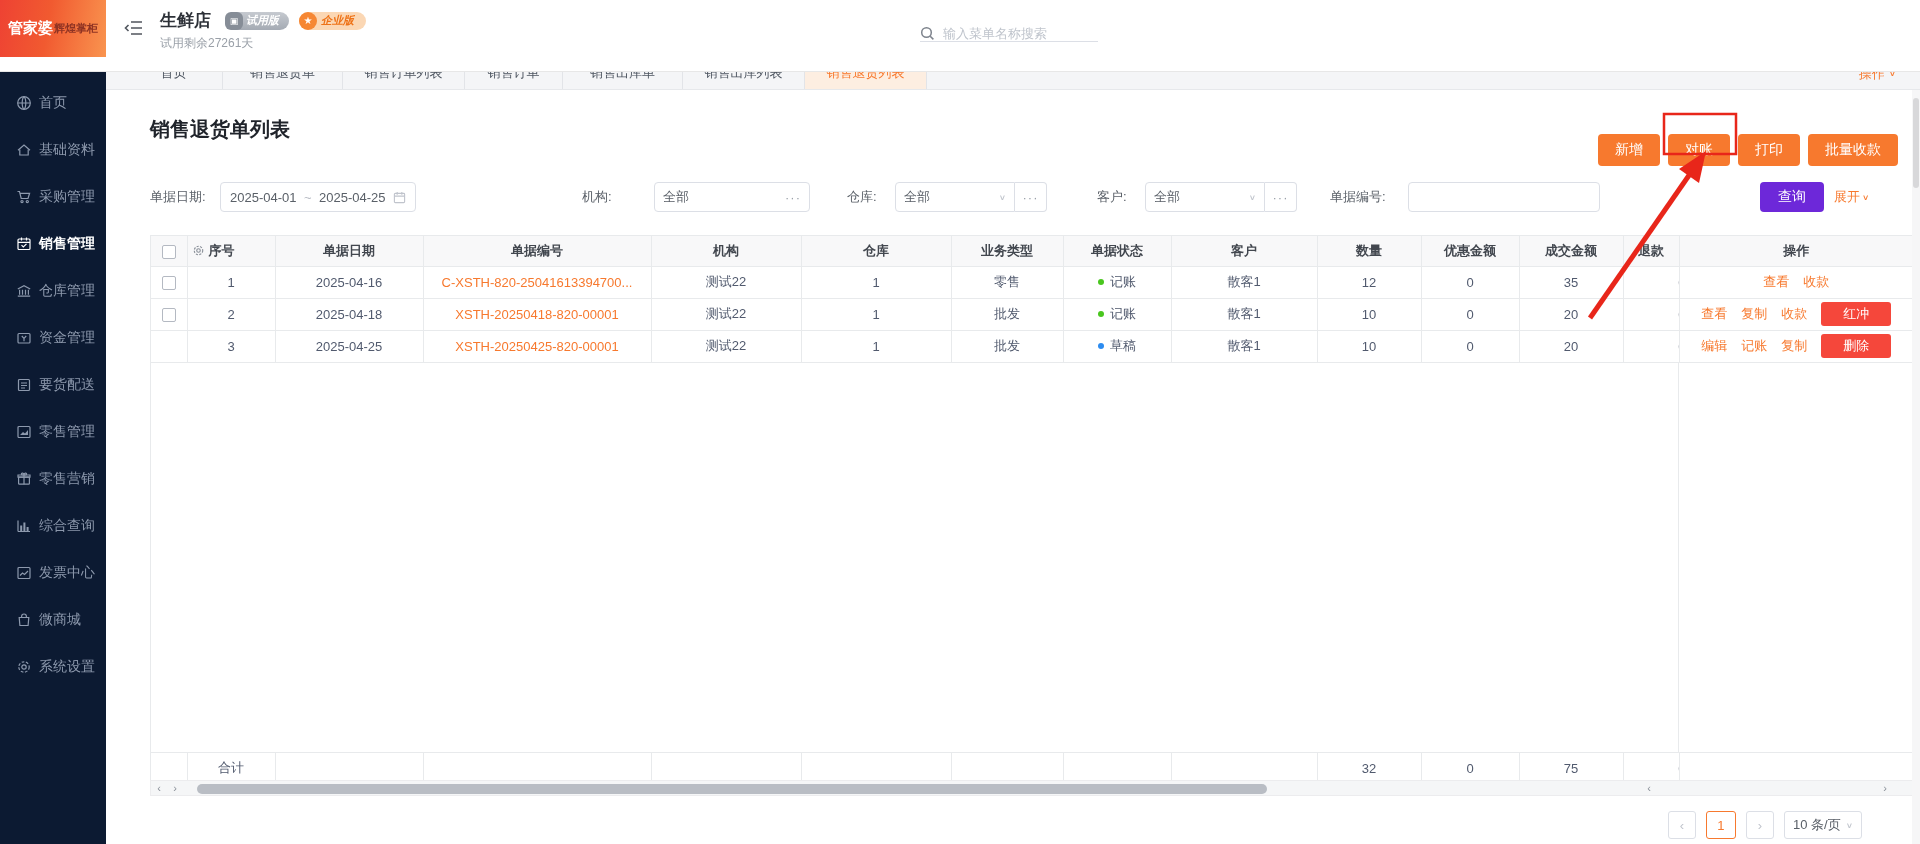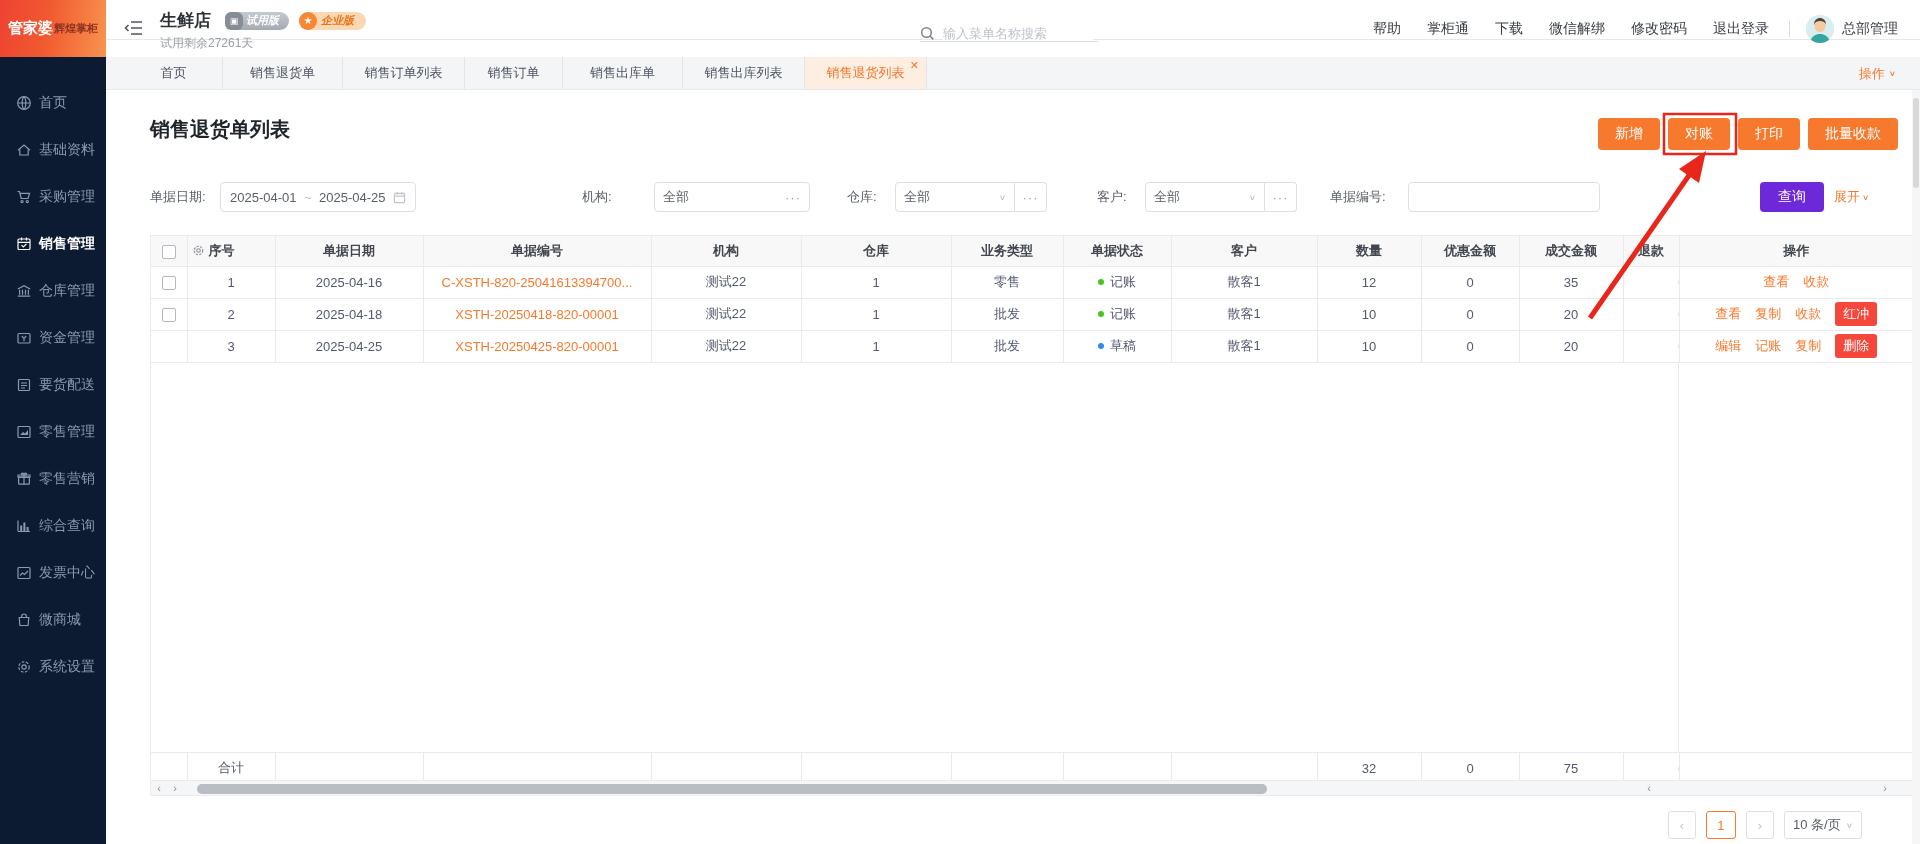--- a/index.html
+++ b/index.html
@@ -1,21 +1,21 @@
 <!DOCTYPE html>
 <html><head>
 <meta charset="utf-8">
 <style>
   * { margin:0; padding:0; box-sizing:border-box; }
   html,body { width:1920px; height:844px; overflow:hidden; background:#fff;
     font-family:"Liberation Sans","DejaVu Sans",sans-serif; }
   svg { display:block; }
 
   
-  .topbar { position:absolute; left:0; top:0; width:1920px; height:40px; background:#fff;
+  .topbar { position:absolute; left:0; top:0; width:1920px; height:72px; background:#fff;
     border-bottom:1px solid #e7e7e7; z-index:20; }
   .logo { position:absolute; left:0; top:0; width:106px; height:57px;
     background:linear-gradient(100deg,#ee4233 0%,#f15a30 45%,#f9944f 100%);
     display:flex; align-items:center; justify-content:center; }
   .logo .l1 { color:#fff; font-weight:bold; font-size:15px; letter-spacing:0; }
   .logo .l2 { color:#8f3323; font-weight:bold; font-size:11px; margin-left:1px; }
   .collapse { position:absolute; left:124px; top:19px; width:20px; height:18px; cursor:pointer; color:#51565e; }
   .store { position:absolute; left:160px; top:9px; }
   .store-row { display:flex; align-items:center; }
   .store-name { font-size:17px; font-weight:bold; color:#2d3138; }
@@ -59,21 +59,21 @@
   .tab.active { background:#fdeee1; color:#f7782d; }
   .tab .close { font-size:11px; color:#f7782d; position:absolute; right:7px; top:2px; cursor:pointer; }
   .tab-action { position:absolute; right:24px; top:0; height:33px; display:flex; align-items:center;
     color:#f7782d; font-size:13px; cursor:pointer; }
   .tab-action .chev { font-size:10px; margin-left:4px; transform:scaleY(0.8); }
 
   .page-title { position:absolute; left:44px; top:59px; font-size:20px; font-weight:bold; color:#20242b; }
 
   .toolbar { position:absolute; top:61px; right:22px; display:flex; }
   .btn { height:32px; background:#f7792e; color:#fff; border:none; border-radius:4px; font-size:14px;
-    cursor:pointer; margin-left:8px; font-family:Liberation Serif, serif; }
+    cursor:pointer; margin-left:8px; font-family:Liberation Serif, serif;margin-top:16px; }
   .btn.w62 { width:62px; } .btn.w90 { width:90px; }
 
   
   .filters { position:absolute; left:0; top:125px; width:1814px; height:30px; font-size:13px; color:#5a6068; }
   .f-abs { position:absolute; top:0; height:30px; display:flex; align-items:center; }
   .fbox { border:1px solid #dcdfe6; border-radius:4px; height:30px; background:#fff; display:flex;
     align-items:center; font-size:13px; color:#5a6068; }
   .datebox { width:196px; justify-content:space-between; padding:0 9px; }
   .datebox .dt { cursor:text; }
   .datebox .tilde { color:#b8bcc4; }
@@ -107,21 +107,21 @@
   .seq-head { display:flex; align-items:center; justify-content:flex-start; }
   .seq-head .gear { color:#8a9099; margin-right:4px; cursor:pointer; }
   .link { color:#f7792e; cursor:pointer; }
   .status { display:flex; align-items:center; justify-content:center; }
   .dot { width:6px; height:6px; border-radius:50%; margin-right:6px; }
   .dot.green { background:#49c61e; } .dot.blue { background:#2d8cf0; }
   td.refund { position:relative; }
   td.refund .clip { position:absolute; right:-7px; top:50%; transform:translateY(-50%); }
   .actions { display:flex; align-items:center; justify-content:center; }
   .actions .link { margin:0 7px; }
-  .dbtn { background:#f5473b; color:#fff; border-radius:3px; padding:3px 8px; font-size:13px;
+  .dbtn { background:#f5473b; color:#fff; border-radius:3px; padding:3px 22px; font-size:13px;
     cursor:pointer; margin:0 7px; }
   .filler { height:389px; background:#fff; position:relative; }
   .pin-line { position:absolute; left:1527px; top:0; width:1px; height:100%; background:#e8eaec; }
   table.grid.summary td { border-top:none; font-size:13px; }
 
   
   .hscroll { position:absolute; left:44px; top:723px; width:1764px; height:16px; background:#f5f6f7;
     border:1px solid #ececee; display:flex; align-items:center; }
   .hs-arrow { width:16px; height:14px; display:flex; align-items:center; justify-content:center;
     color:#8a9099; font-size:11px; cursor:pointer; flex:none; }
@@ -171,38 +171,20 @@
       </span>
     </div>
     <div class="trial-days">试用剩余27261天</div>
   </div>
   <div class="search">
     <svg width="15" height="15" viewBox="0 0 15 15" fill="none" stroke="#7d838c" stroke-width="1.5">
       <circle cx="6.5" cy="6.5" r="4.8"></circle>
         <path d="M10.2 10.2l3.2 3.2"></path>
     </svg>
     <input placeholder="输入菜单名称搜索" style="">
-  </div>
-  <div class="toplinks">
-    <a>帮助</a>
-    <a>掌柜通</a>
-    <a>下载</a>
-    <a>微信解绑</a>
-    <a>修改密码</a>
-    <a>退出登录</a>
-    <span class="topdivider"></span>
-    <span class="avatar">
-      <svg width="28" height="28" viewBox="0 0 28 28">
-        <circle cx="14" cy="14" r="14" fill="#d9eef0"></circle>
-        <path d="M4 28c1-7 6-9 10-9s9 2 10 9z" fill="#34a5a0"></path>
-        <circle cx="14" cy="11.5" r="5.5" fill="#f6c9a2"></circle>
-        <path d="M8 10c0-5 3-7 6-7s6 2 6 7c-1-3-3-4-6-4s-5 1-6 4z" fill="#55402f"></path>
-      </svg>
-    </span>
-    <span class="username">总部管理</span>
   </div>
 </div>
 
 <div class="sidebar">
   <div class="side-item">
     <svg class="sicon" viewBox="0 0 16 16" fill="none" stroke="currentColor" stroke-width="1.2">
         <circle cx="8" cy="8" r="6.3"></circle>
         <path d="M1.7 8h12.6M8 1.7c2.4 2 2.4 10.6 0 12.6M8 1.7c-2.4 2-2.4 10.6 0 12.6"></path>
       </svg>
     <span class="lbl">首页</span>

